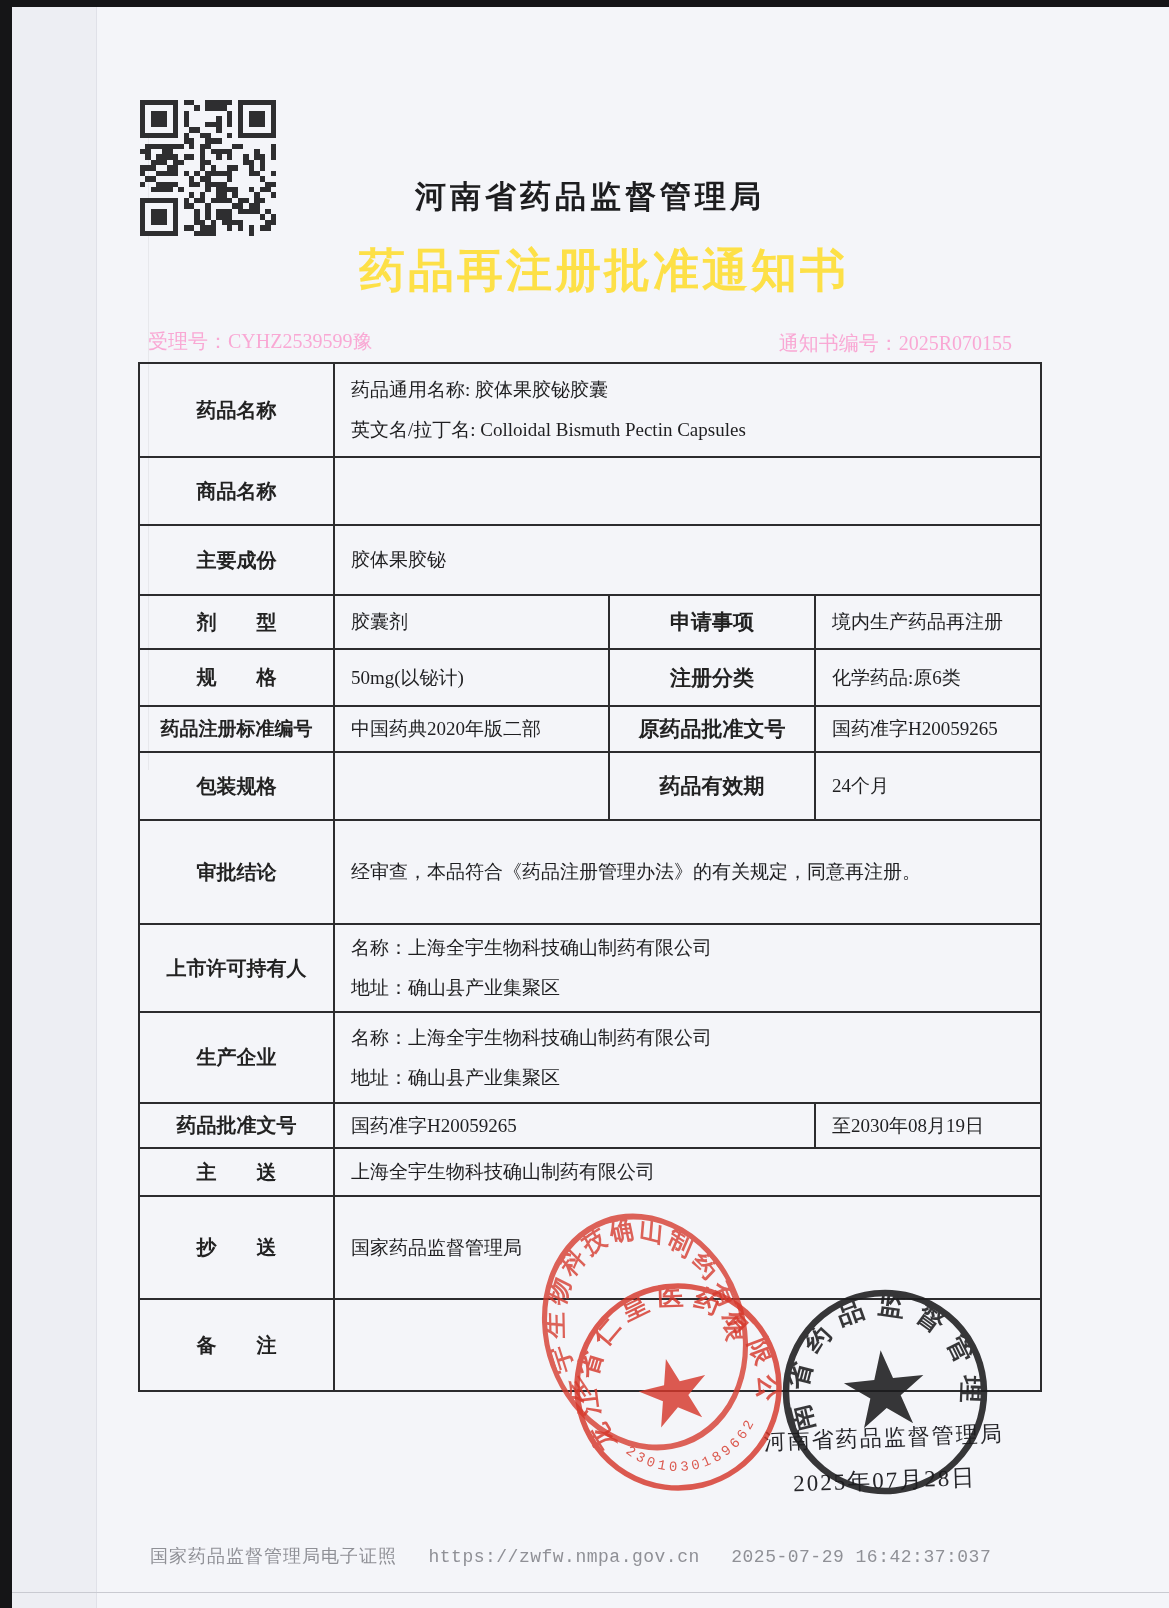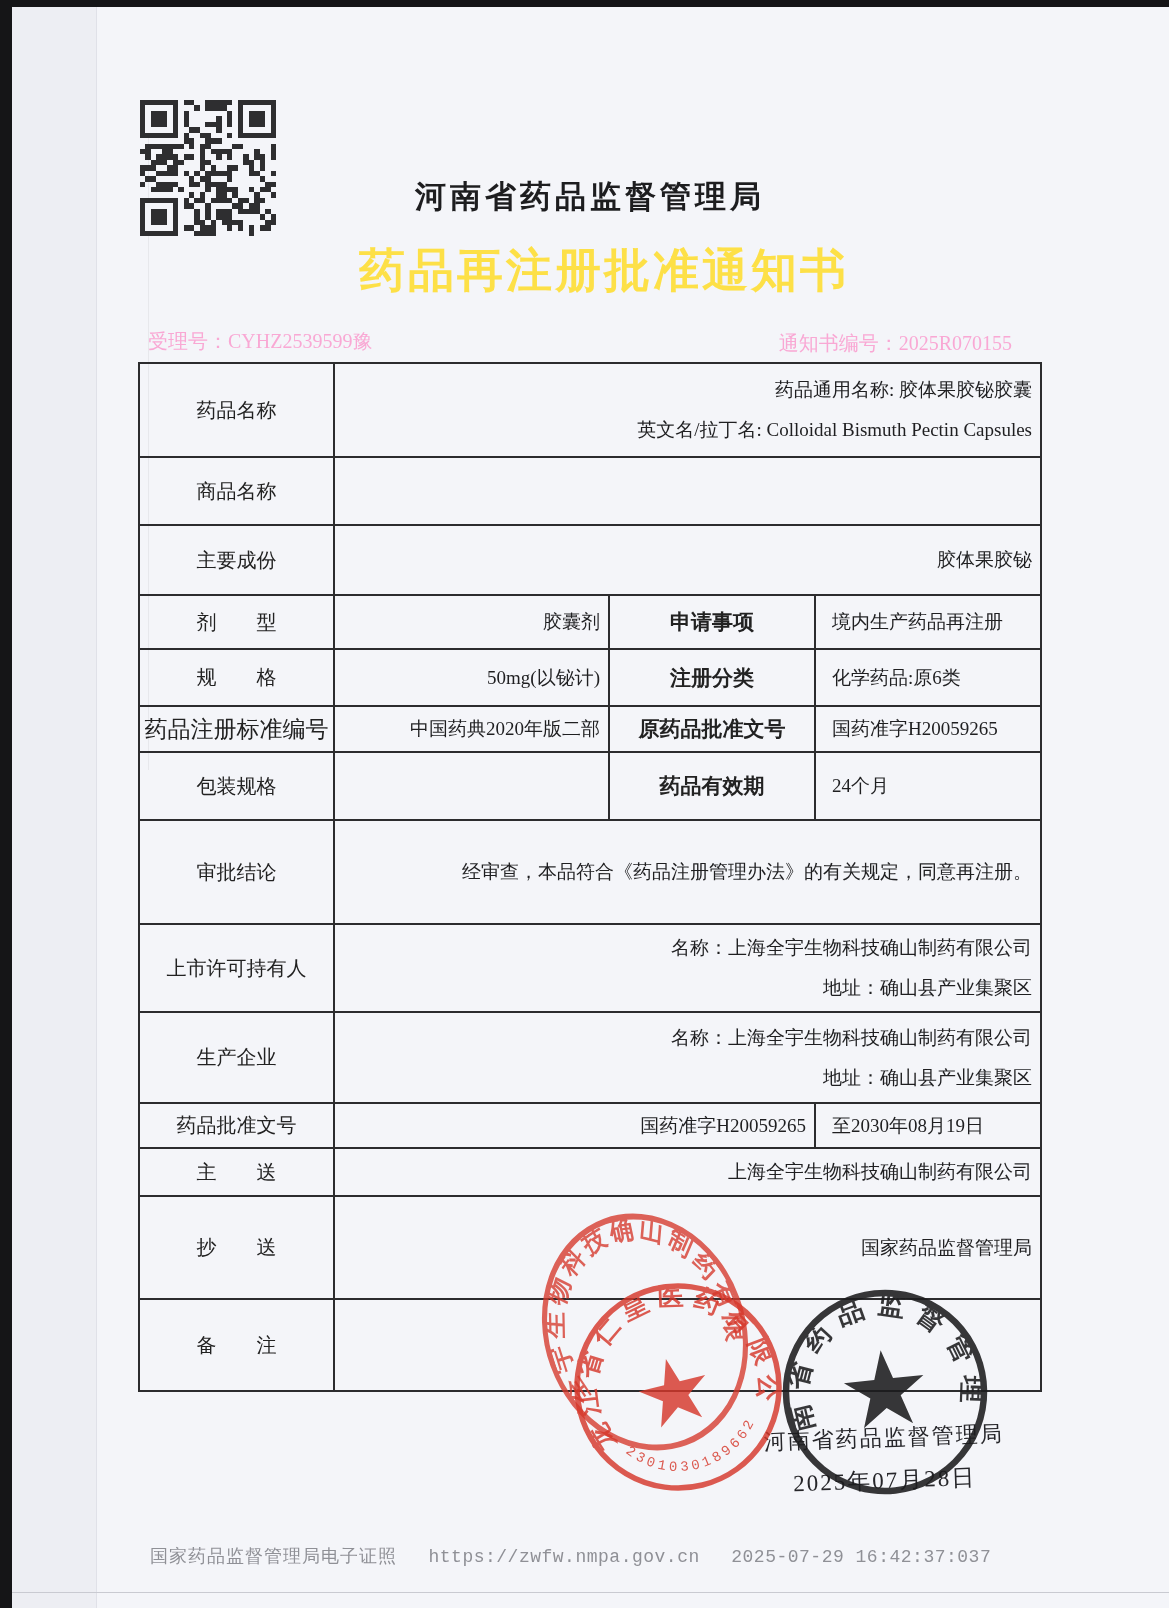--- a/index.html
+++ b/index.html
@@ -24,29 +24,29 @@
   .ref-line{position:absolute;left:148px;top:328px;width:864px;height:28px;font-size:20px;color:#f9a8d4;}
   .ref-left{position:absolute;left:0;top:0;}
   .ref-right{position:absolute;right:0;top:2px;}
 
   
   #tbl{position:absolute;left:138px;top:362px;width:904px;border:2px solid #2c2c2e;box-sizing:border-box;background:transparent;}
   .row{display:flex;box-sizing:border-box;}
   .row + .row{border-top:2px solid #2c2c2e;}
   .cell{box-sizing:border-box;display:flex;flex-direction:column;justify-content:center;}
   .cell + .cell{border-left:2px solid #2c2c2e;}
-  .lbl{width:193px;align-items:center;text-align:center;font-weight:normal;font-size:20px;color:#222;}
-  .val{flex:1;padding-left:22px;padding-right:8px;font-size:19px;color:#1f1f21;text-align:right;}
+  .lbl{width:193px;align-items:center;text-align:center;font-weight:bold;font-size:20px;color:#222;}
+  .val{flex:1;padding-left:16px;padding-right:8px;font-size:19px;color:#1f1f21;}
   .lbl2{width:206px;align-items:center;text-align:center;font-weight:bold;font-size:21px;color:#222;}
   .val2{width:226px;padding-left:16px;font-size:19px;color:#1f1f21;}
   .line{line-height:40px;white-space:nowrap;}
   .r0{height:92px;} .r1{height:68px;} .r2{height:70px;} .r3{height:54px;} .r4{height:57px;}
   .r5{height:46px;} .r6{height:68px;} .r7{height:104px;} .r8{height:88px;} .r9{height:91px;}
   .r10{height:45px;} .r11{height:48px;} .r12{height:103px;} .r13{height:92px;}
-  .r5 .lbl{font-size:23px;letter-spacing:0;border-radius:20px;}
+  .r5 .lbl{font-size:19px;letter-spacing:0;border-radius:20px;}
   .r10 .lbl2{font-size:19px;}
 
   
   #stamps{position:absolute;left:500px;top:1150px;width:560px;height:430px;}
 
   
   .footer{position:absolute;left:150px;top:1544px;width:900px;font-size:18px;color:#8f9096;
       letter-spacing:1px;white-space:nowrap;}
   .footer .seg{margin-right:26px;}
   .footer .mono{font-family:"Liberation Mono","DejaVu Sans Mono",monospace;letter-spacing:0.5px;}

